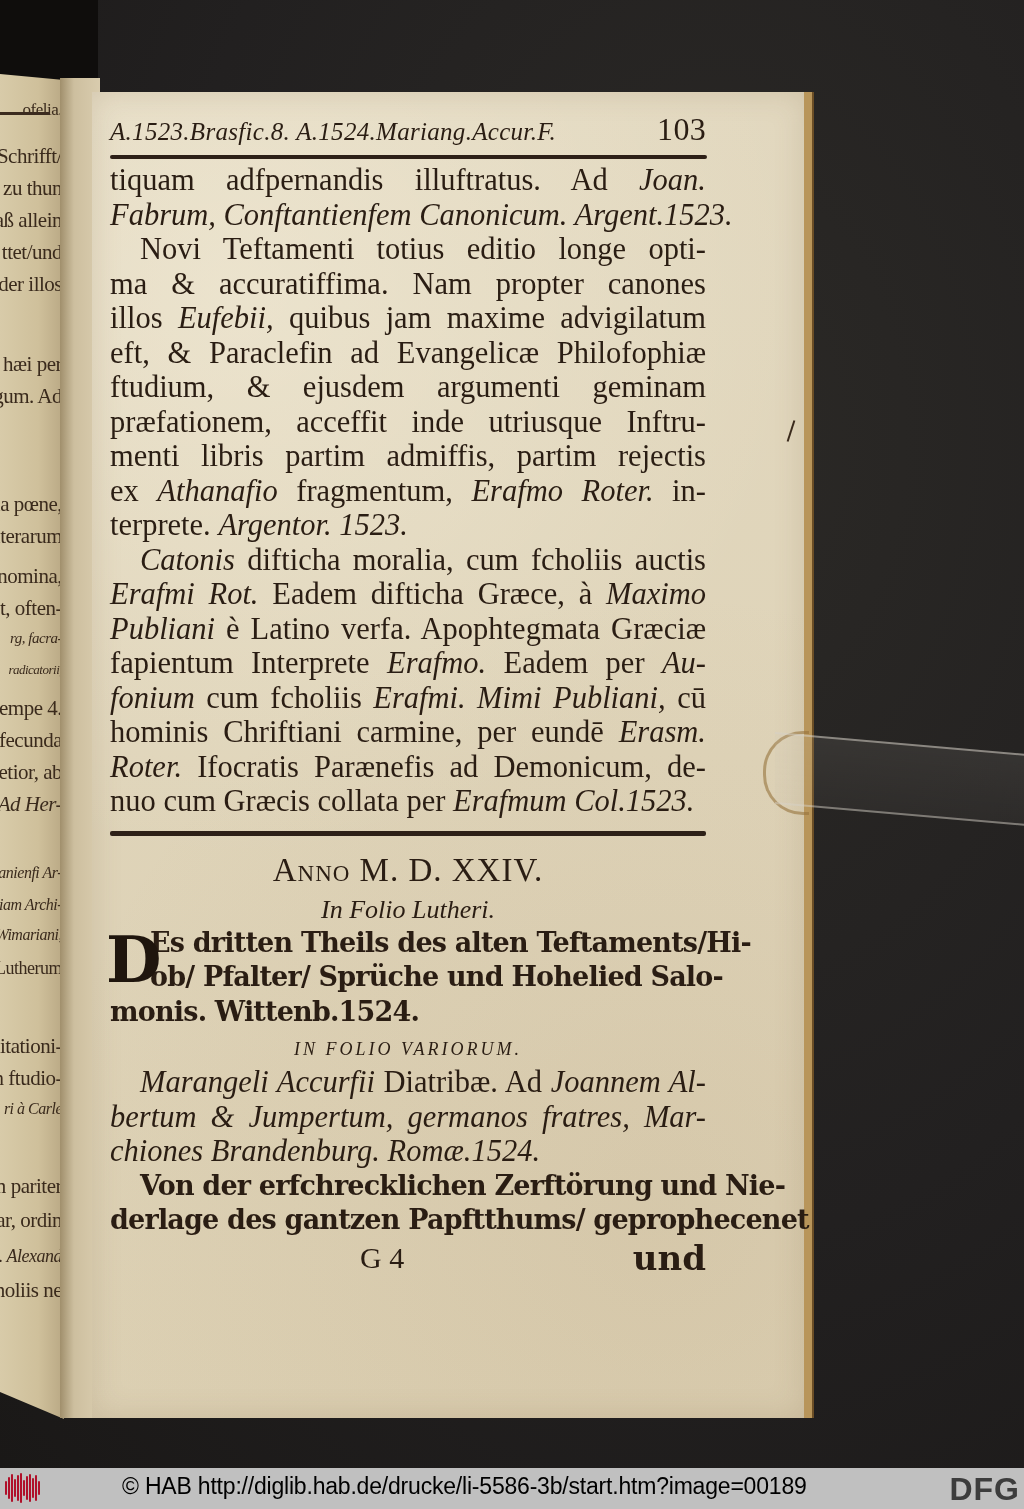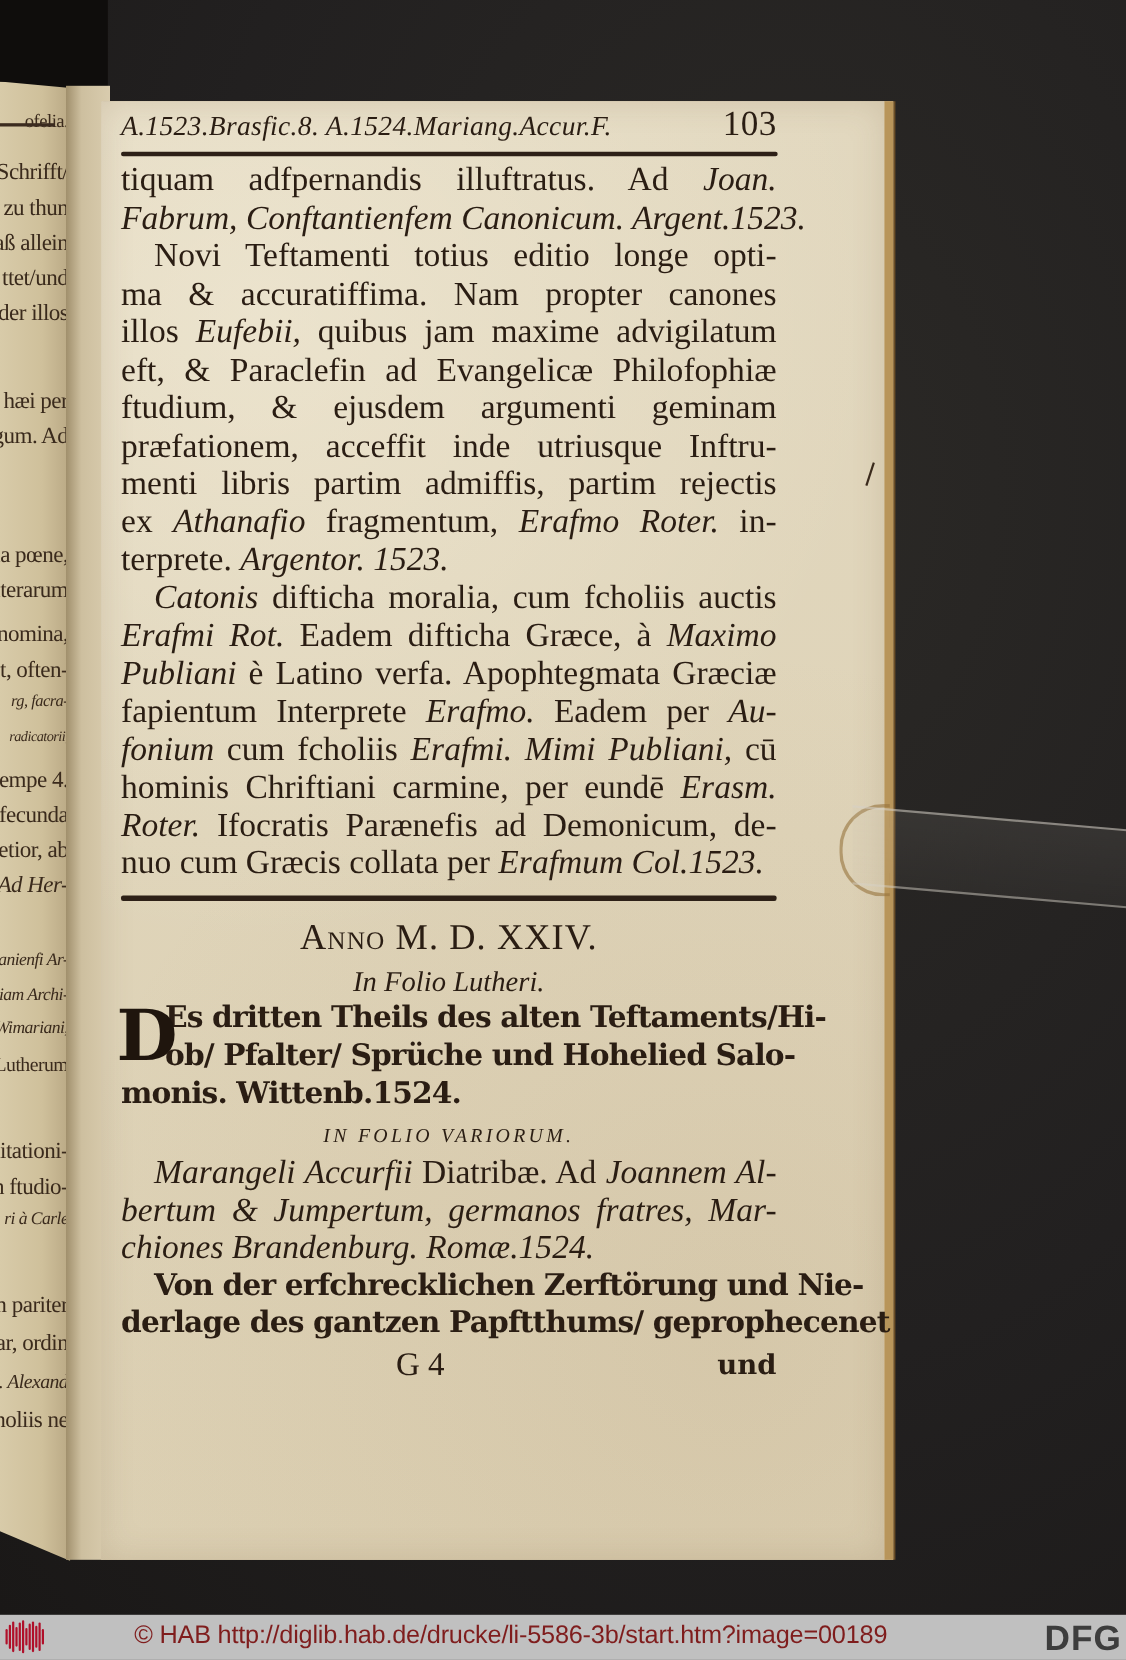--- a/index.html
+++ b/index.html
@@ -39,21 +39,21 @@
     position: absolute; left: 92px; top: 92px; width: 720px; height: 1326px;
     background: #ded3b8;
     background-image:
       radial-gradient(circle at 20% 15%, rgba(255,250,235,0.35), transparent 45%),
       radial-gradient(circle at 80% 85%, rgba(160,130,90,0.12), transparent 50%),
       linear-gradient(180deg, #e2d8bf 0%, #dcd0b3 100%);
     border-right: 8px solid #b8955a;
     box-shadow: 2px 0 0 #6b4e26, inset 0 0 30px rgba(120,95,60,0.18);
   }
   .text-block {
-    position: absolute; left: 18px; top: 2px; width: 596px;
+    position: absolute; left: 18px; top: 19px; width: 596px;
     color: #2a1d13;
   }
   .running-head {
     display: flex; justify-content: space-between; align-items: baseline;
     font-style: italic; font-size: 25px; height: 36px; letter-spacing: 0.3px;
   }
   .running-head .folio { font-style: normal; font-size: 32px; }
   .head-rule {
     height: 4px; background: #2d2017; margin-top: 8px; margin-bottom: 4px;
     border-radius: 2px; width: 597px;
@@ -83,21 +83,21 @@
   .dropcap-wrap { position: relative; padding-left: 40px; }
   .dropcap {
     position: absolute; left: -4px; top: 2px; font-family: "DejaVu Serif", serif;
     font-weight: bold; font-size: 64px; line-height: 64px; color: #1f150d;
   }
   .signature-row {
     display: flex; justify-content: space-between; height: 40px; line-height: 40px;
     font-size: 30px;
   }
   .signature-row .sig { margin-left: 250px; }
-  .signature-row .catch { font-family: "DejaVu Serif", serif; font-weight: bold; font-size: 25px; }
+  .signature-row .catch { font-family: "DejaVu Serif", serif; font-weight: bold; font-size: 34px; }
 
   
   .bookmark {
     position: absolute; left: 775px; top: 732px; width: 249px; height: 72px;
     background: linear-gradient(180deg, rgba(200,195,185,0.10), rgba(180,175,165,0.06));
     border-top: 2px solid rgba(215,210,200,0.55);
     border-bottom: 2px solid rgba(215,210,200,0.45);
     transform: skewY(5deg);
     transform-origin: left center;
   }
@@ -116,21 +116,21 @@
     position: absolute; left: 0; top: 1468px; width: 1024px; height: 41px;
     background: #c0c0c0; display: flex; align-items: center;
   }
   .hab-logo {
     position: absolute; left: 5px; top: 5px; width: 40px; height: 30px;
     display: flex; align-items: center; gap: 1px;
   }
   .hab-logo span { display: block; width: 2px; background: #b0102a; border-radius: 1px; }
   .footer-text {
     position: absolute; left: 122px; top: 5px; font-family: "Liberation Sans", sans-serif;
-    font-size: 23px; color: #7f1d1d; letter-spacing: -0.2px; white-space: nowrap;
+    font-size: 23px; color: #000000; letter-spacing: -0.2px; white-space: nowrap;
   }
   .dfg-logo {
     position: absolute; right: 4px; top: 3px; font-family: "Liberation Sans", sans-serif;
     font-weight: bold; font-size: 32px; color: #3d3d3d; letter-spacing: 1px;
   }
 </style>
 </head>
 <body>
 
 <div class="scan-area">

